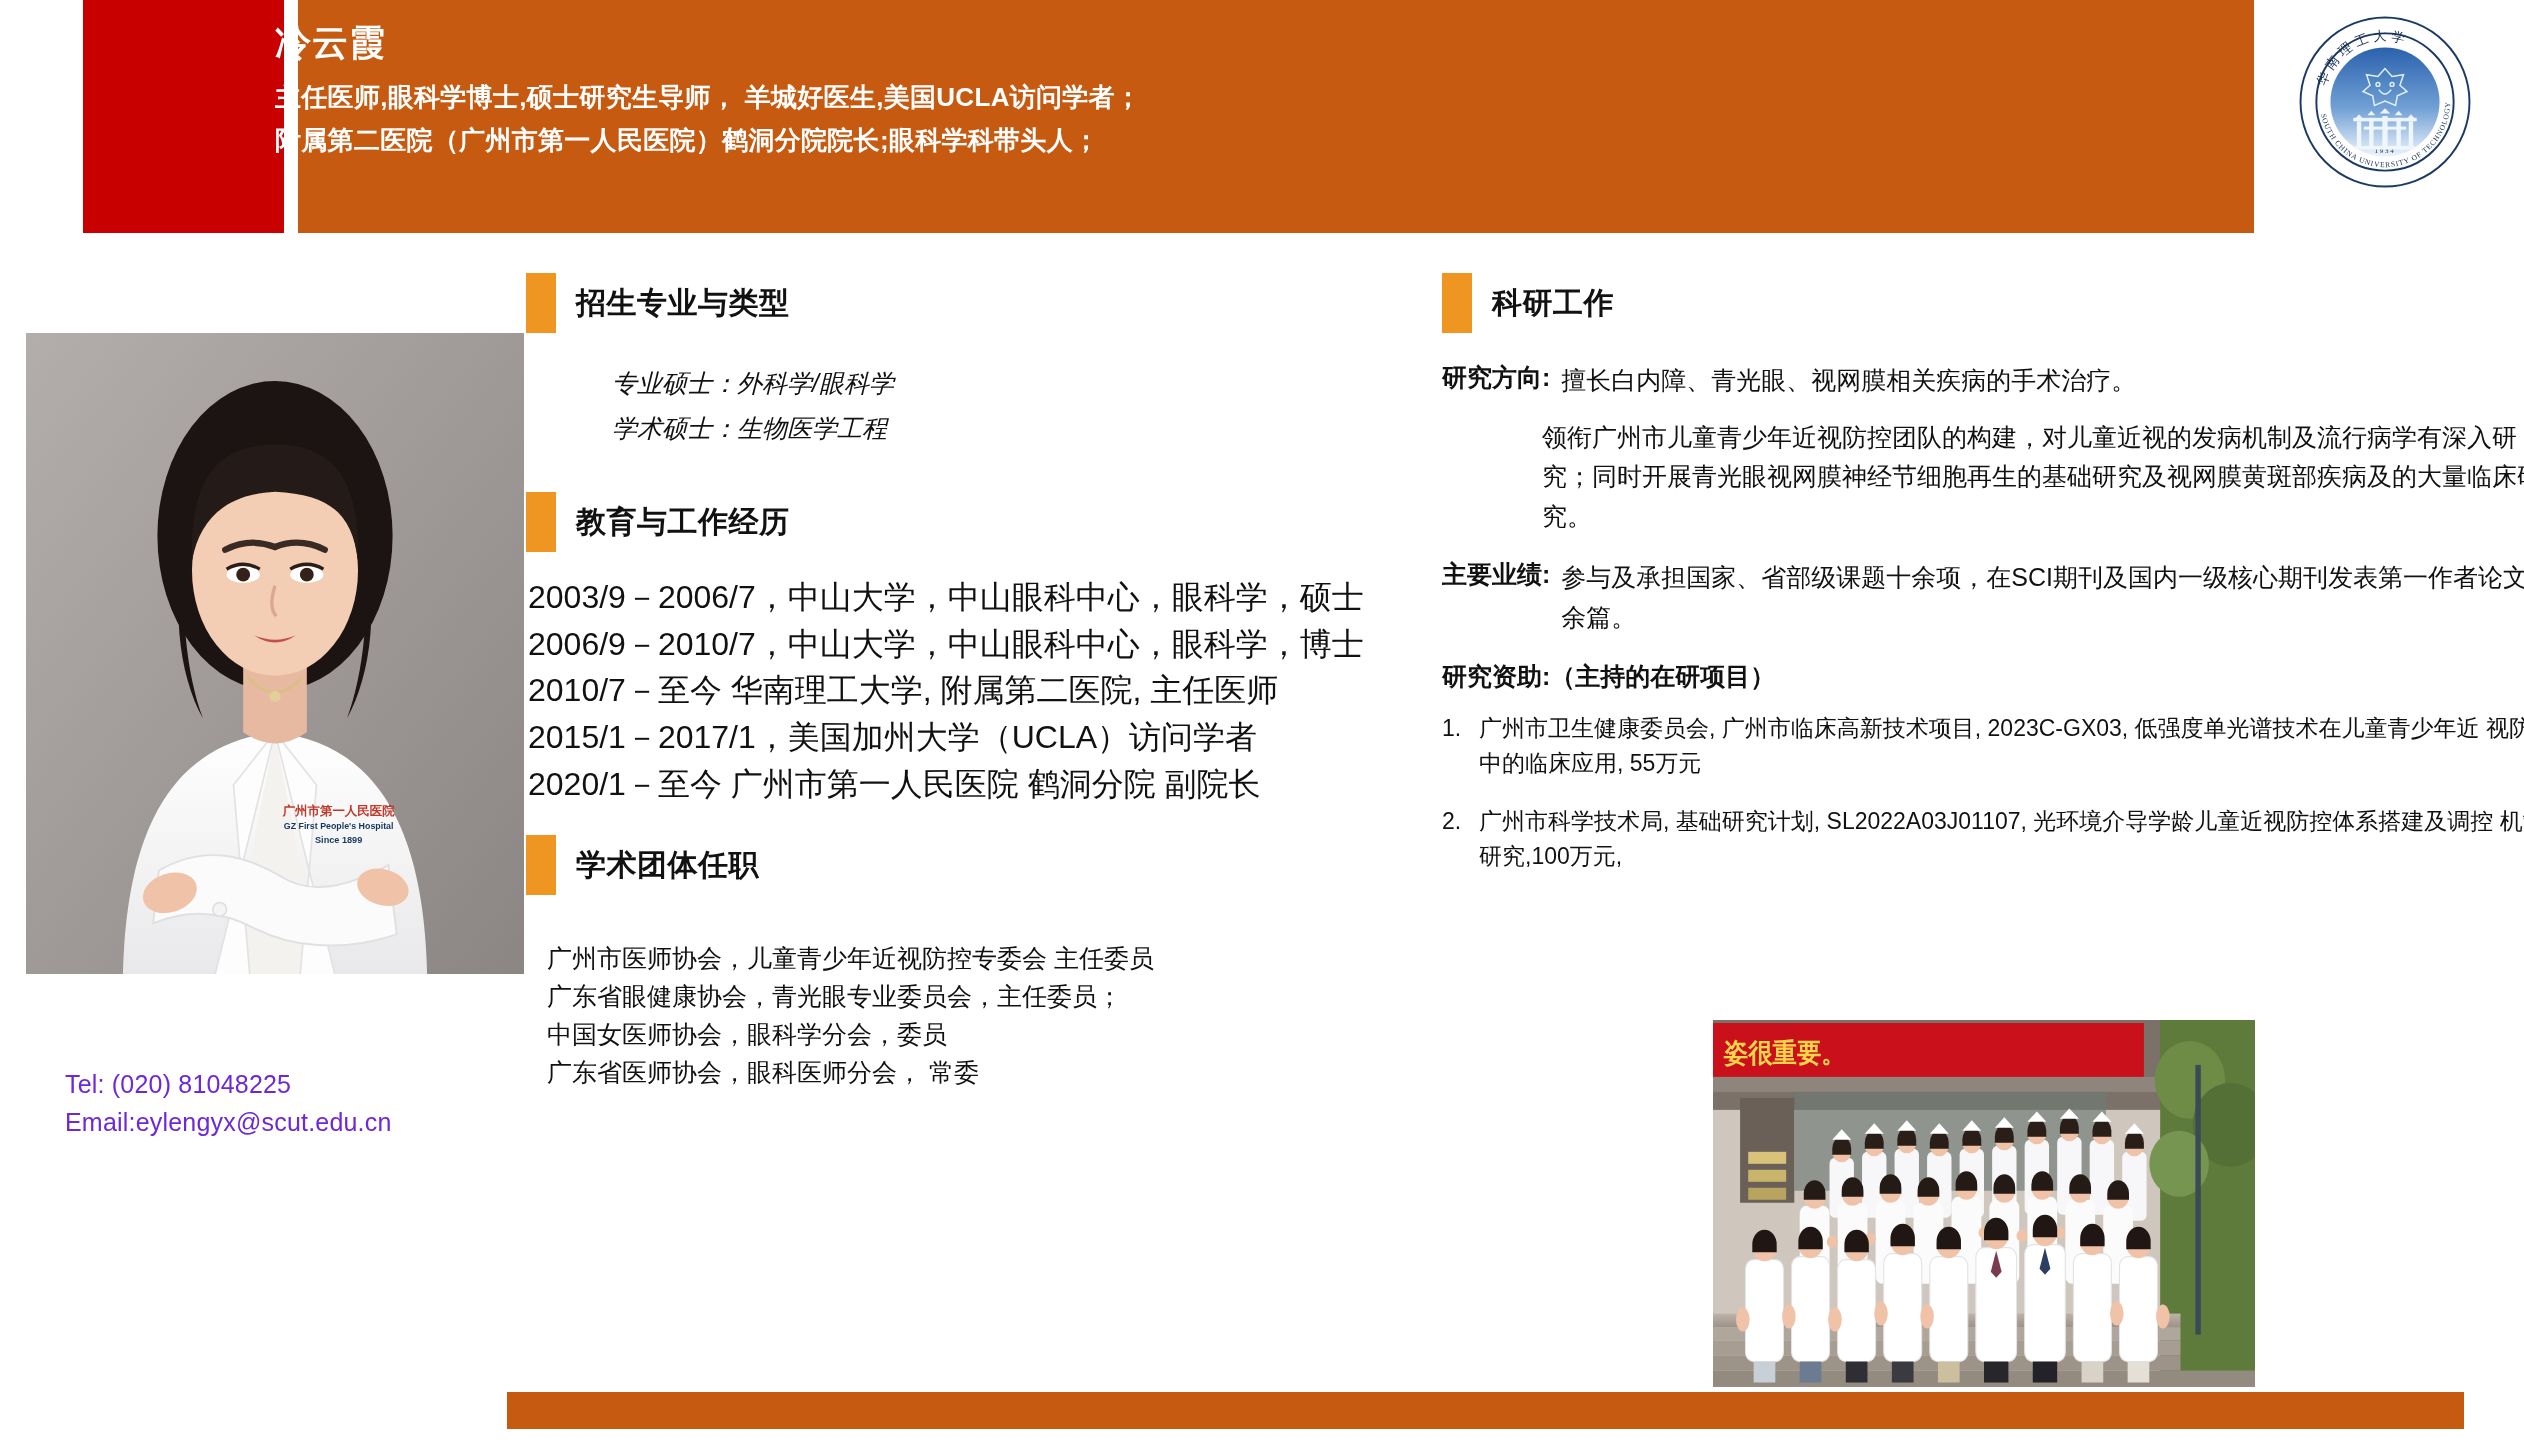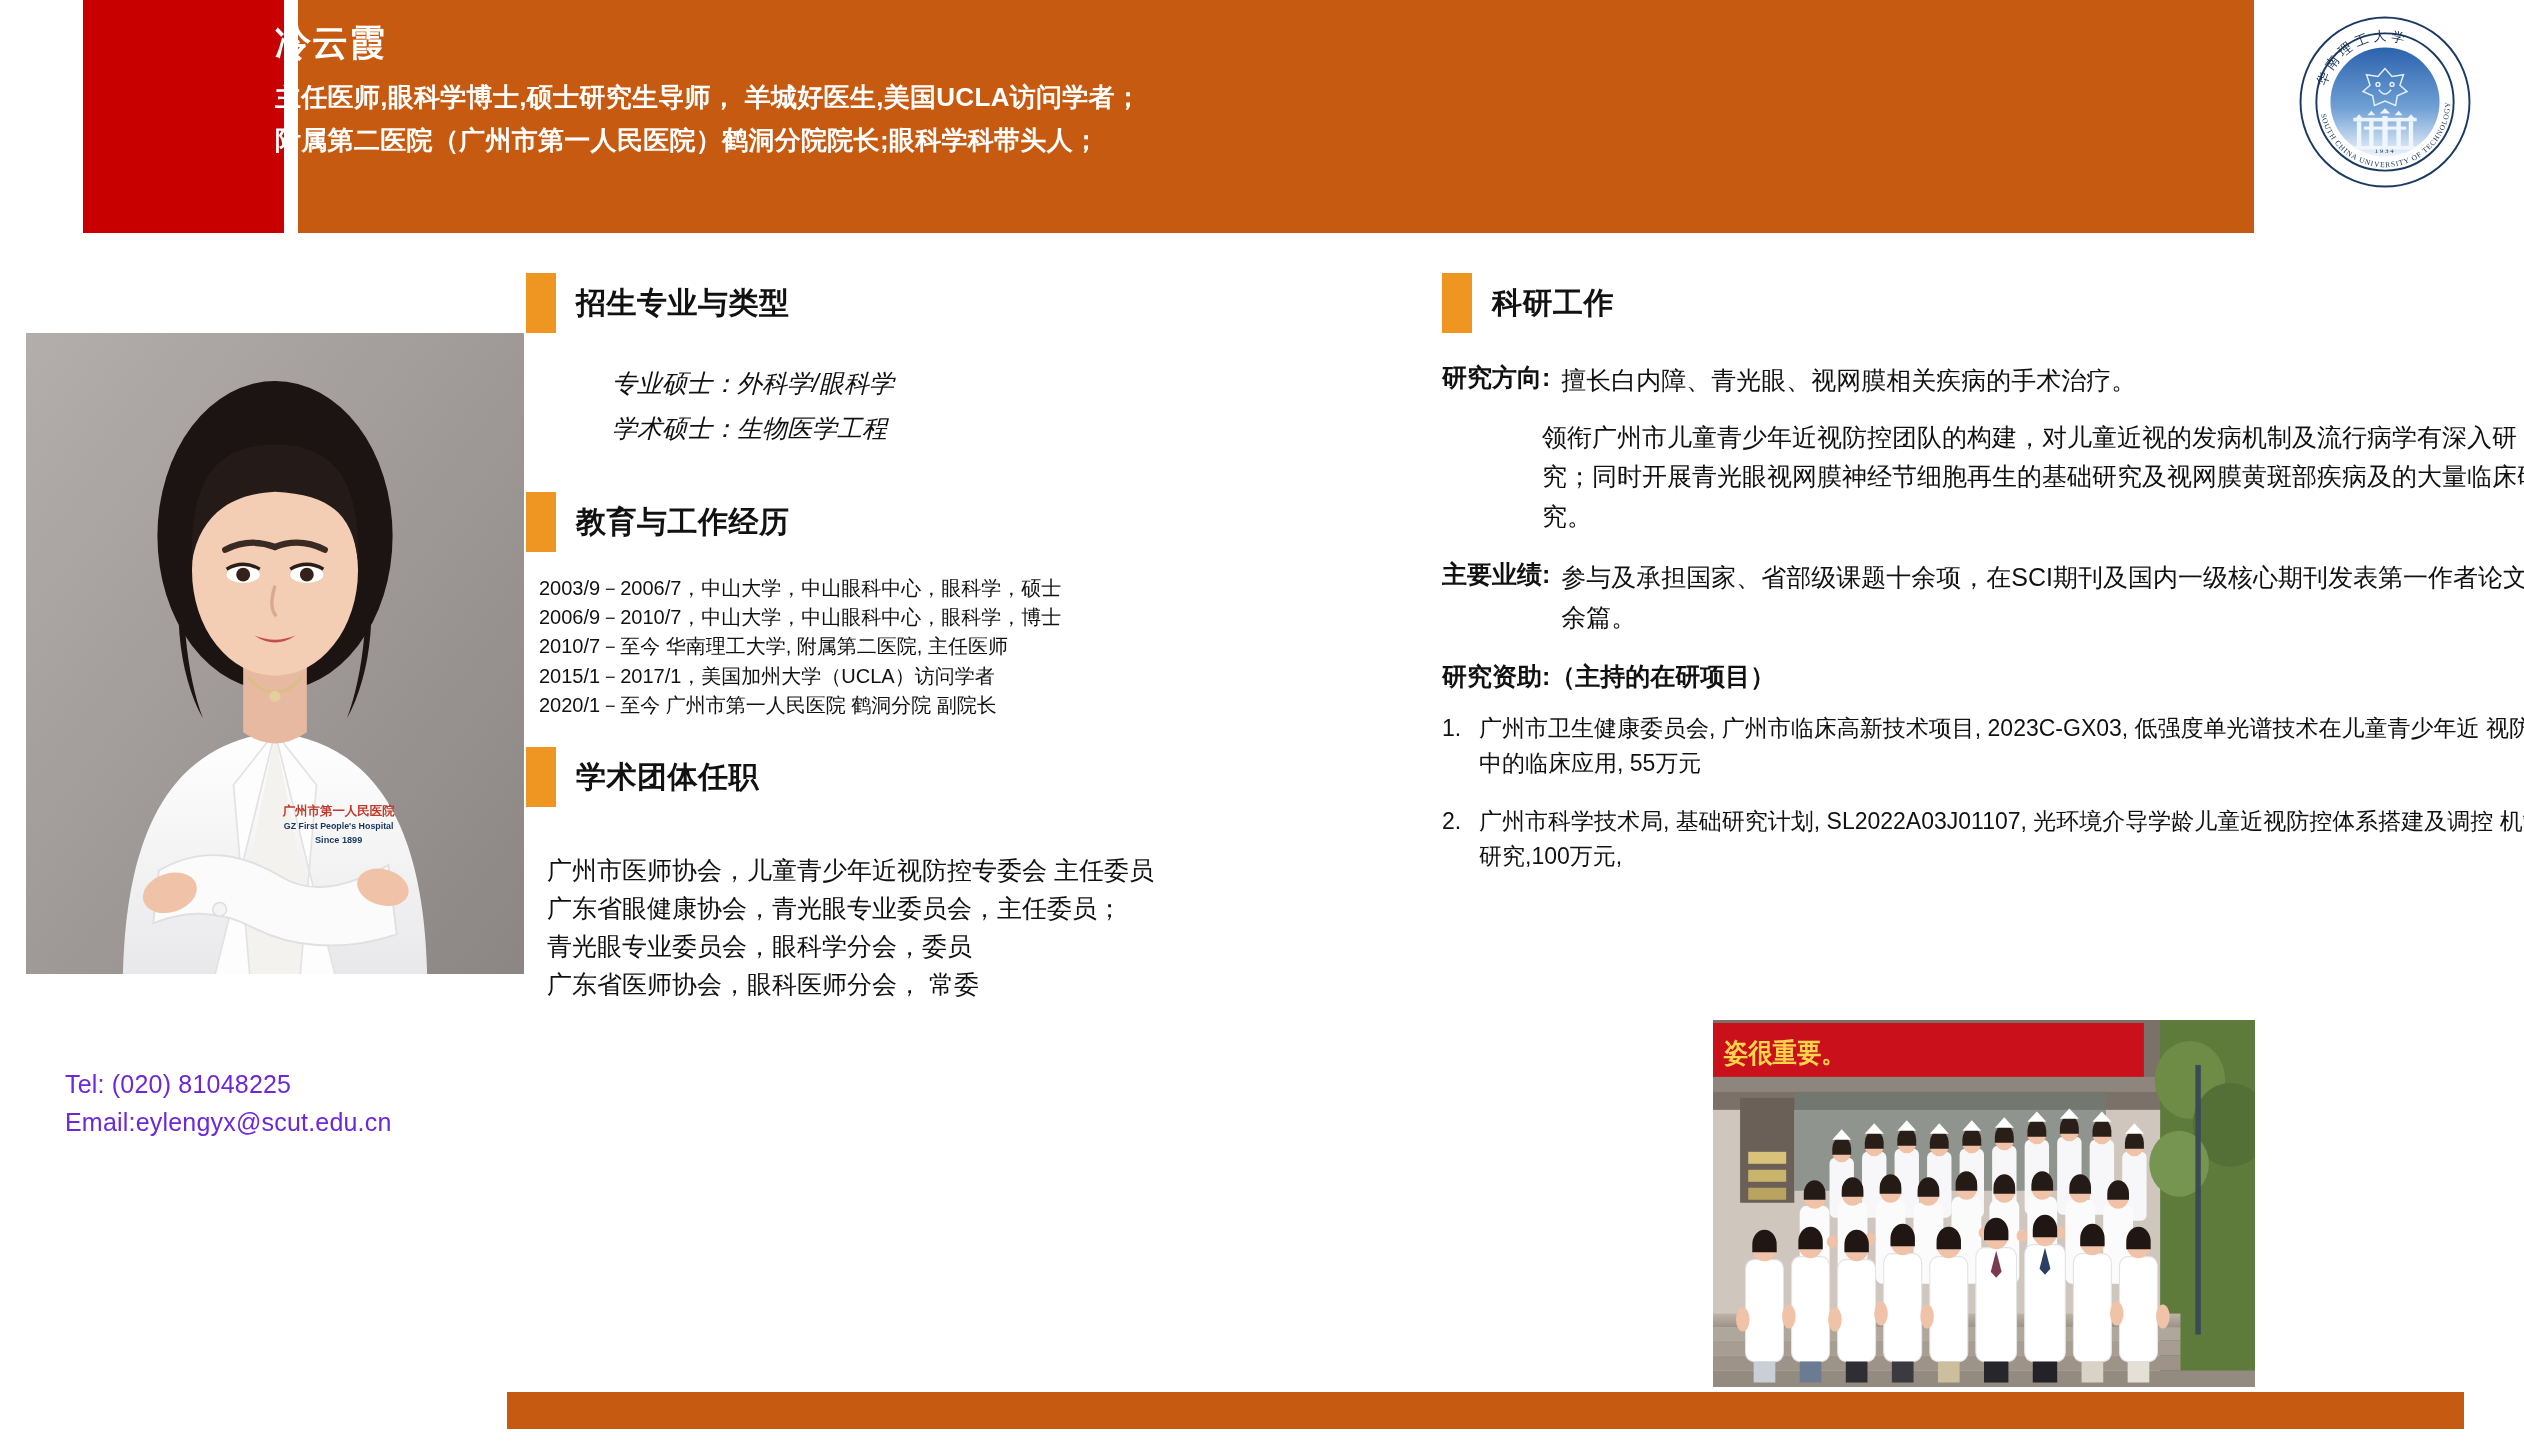--- a/index.html
+++ b/index.html
@@ -66,21 +66,21 @@
     position: absolute; left: 50px; top: 10px;
     font-size: 30px; font-weight: 700; color: #111; letter-spacing: 0.5px;
     white-space: nowrap;
   }
 
   .body-lines { color:#111; }
   .body-lines .ln { white-space: nowrap; }
 
   
   .majors { margin-top: 27px; margin-left: 86px; font-size: 25px; line-height: 1.78; font-style: italic; }
-  .edu    { margin-top: 21px; margin-left: 13px;  font-size: 20px; line-height: 1.46; }
+  .edu    { margin-top: 21px; margin-left: 2px;  font-size: 32px; line-height: 1.46; }
   .org    { margin-top: 43px; margin-left: 21px;  font-size: 25px; line-height: 1.52; }
 
   
   .rw-row { display: flex; margin-top: 23px; }
   .rw-label { flex: 0 0 auto; font-size: 25px; font-weight: 700; color:#111; white-space: nowrap; text-align: right; }
   .rw-body  { flex: 1 1 auto; font-size: 25px; color:#111; line-height: 1.58; }
   .rw-indent { margin-left: 100px; font-size: 25px; color:#111; line-height: 1.58; margin-top: 17px; }
   .fund-head { margin-top: 23px; font-size: 25px; font-weight: 700; color:#111; white-space: nowrap; }
   .fund-list { margin-top: 18px; font-size: 23px; color:#111; line-height: 1.52; }
   .fund-item { display: flex; margin-top: 15px; }
@@ -251,21 +251,21 @@
     </div>
 
     <div class="sec" style="margin-top:27px">
       <div class="sec-head">
         <span class="sec-bar"></span>
         <span class="sec-title">学术团体任职</span>
       </div>
       <div class="body-lines org">
         <div class="ln">广州市医师协会，儿童青少年近视防控专委会 主任委员</div>
         <div class="ln">广东省眼健康协会，青光眼专业委员会，主任委员；</div>
-        <div class="ln">青光眼专业委员会，眼科学分会，委员</div>
+        <div class="ln">中国女医师协会，眼科学分会，委员</div>
         <div class="ln">广东省医师协会，眼科医师分会， 常委</div>
       </div>
     </div>
 
   </div>
 
   <div class="col-right">
 
     <div class="sec-head">
       <span class="sec-bar"></span>

